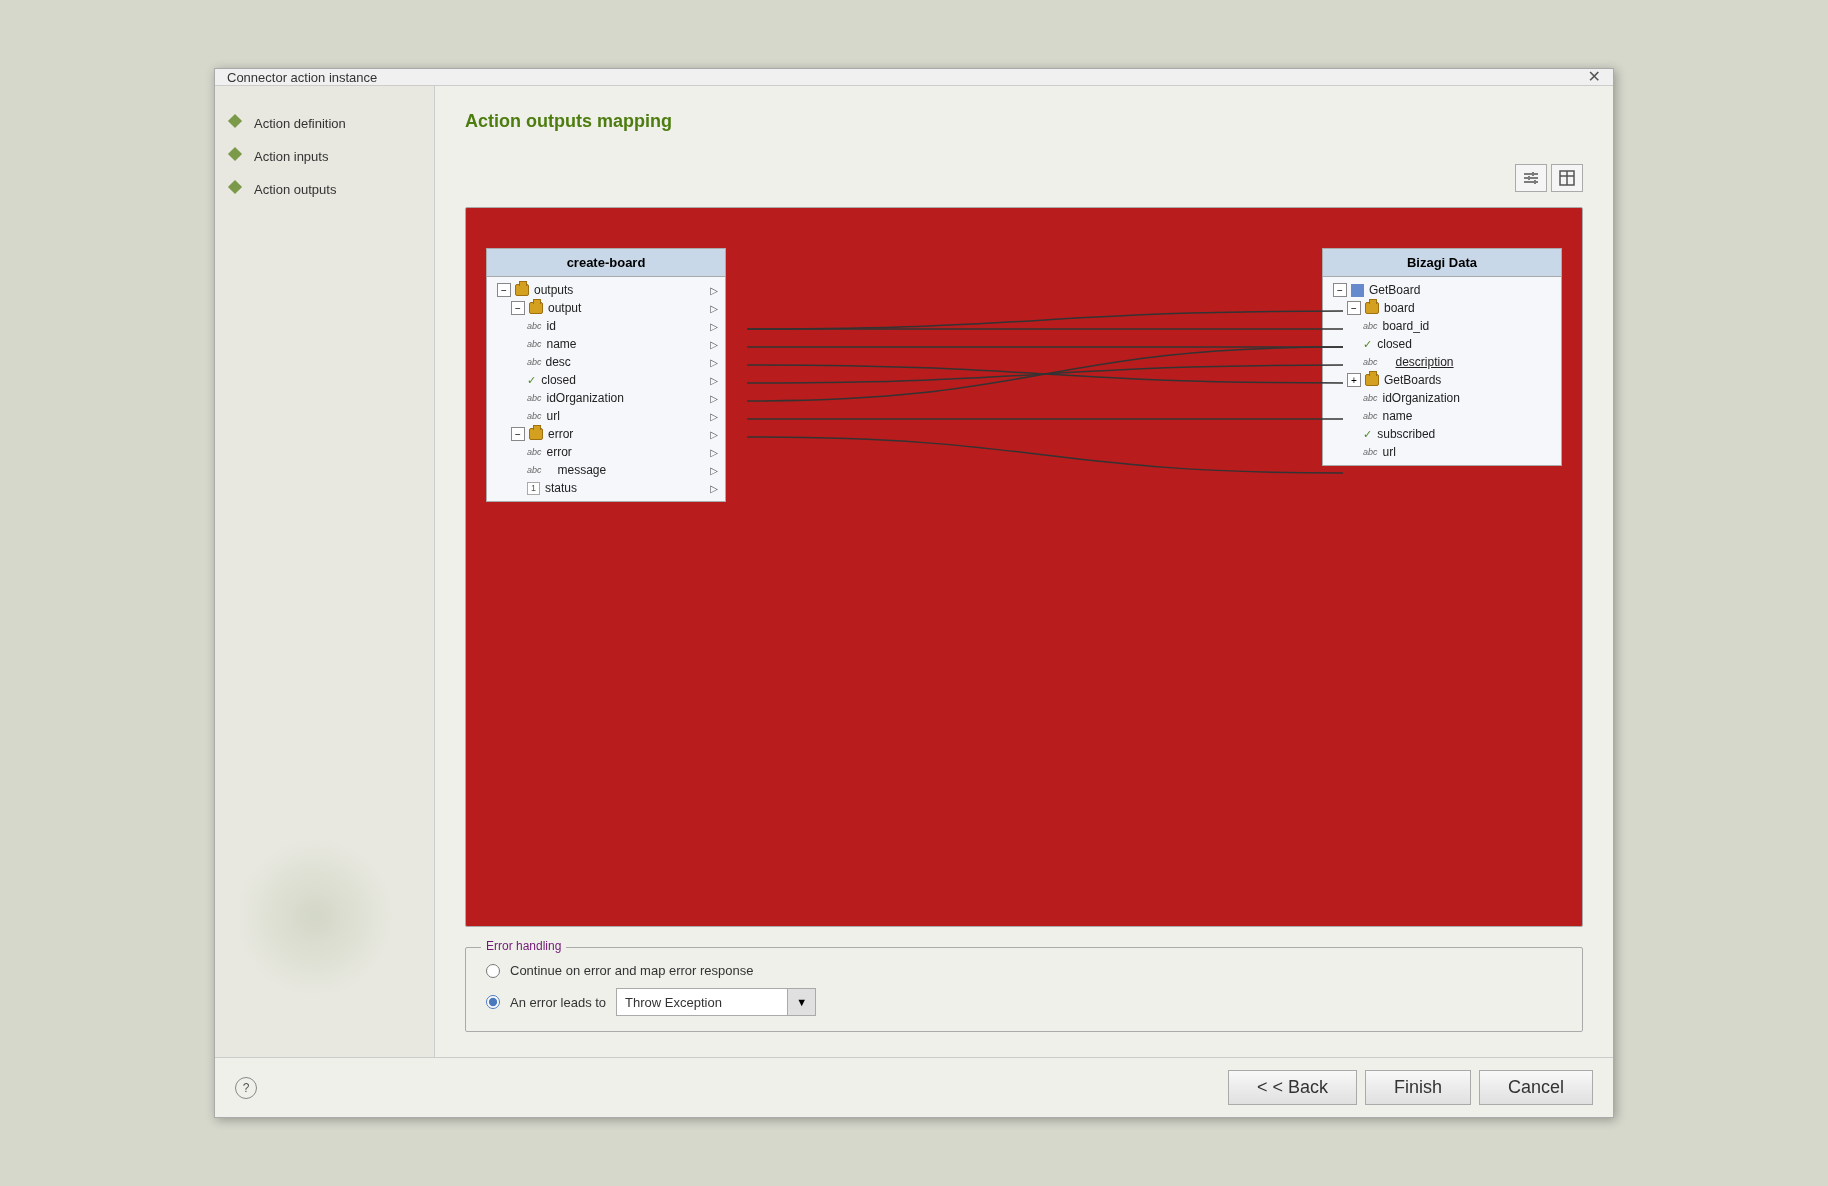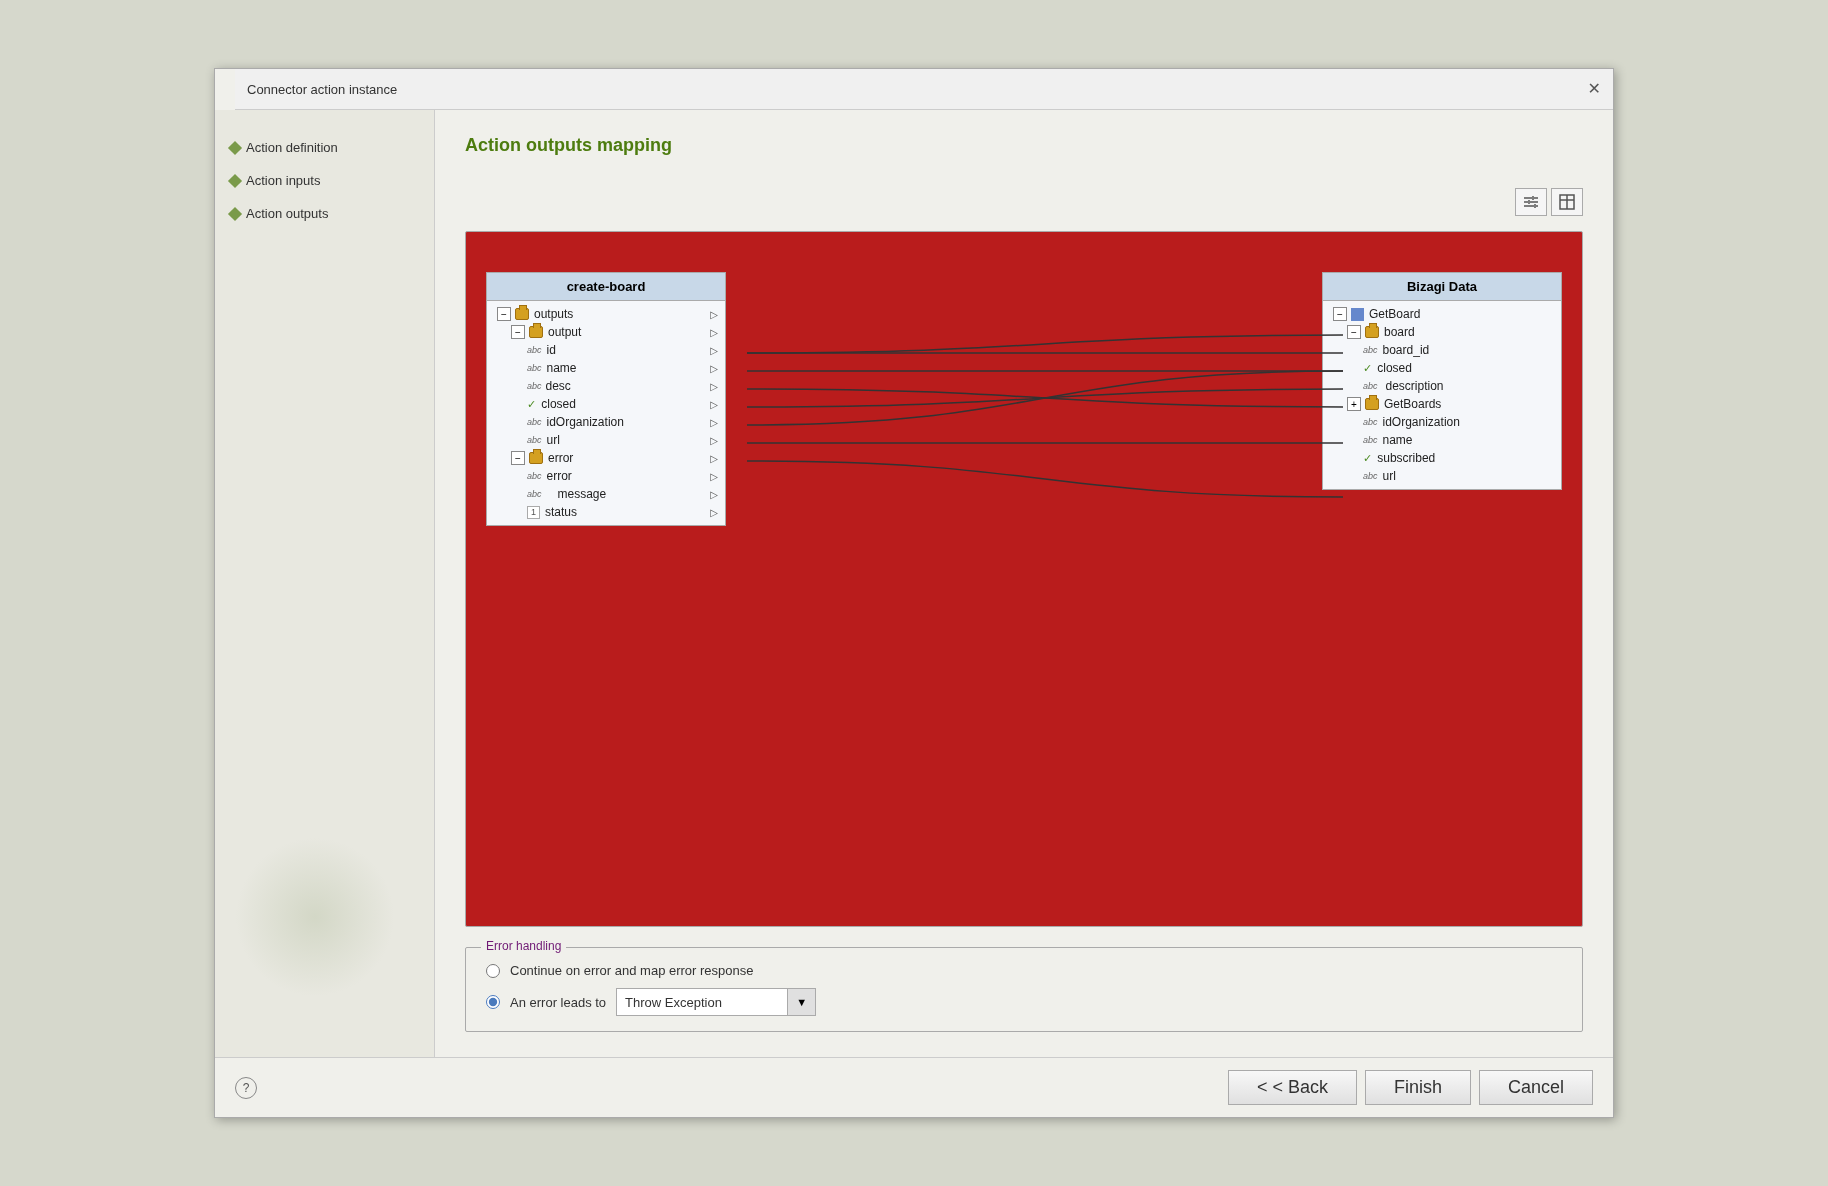--- a/index.html
+++ b/index.html
@@ -18,27 +18,26 @@
       height: 1050px;
       background: #f0f0eb;
       border: 1px solid #aaa;
       box-shadow: 2px 2px 10px rgba(0,0,0,0.3);
       display: flex;
       flex-direction: column;
     }
     .title-bar {
       background: #f0f0f0;
       border-bottom: 1px solid #ccc;
-      padding: 12px 12px;
+      padding: 0 12px;
       display: flex;
       justify-content: space-between;
       align-items: center;
       font-size: 13px;
       color: #333;
-      margin-left: 20px;
     }
     .title-bar-close {
       cursor: pointer;
       font-size: 16px;
       color: #555;
       background: none;
       border: none;
       line-height: 1;
     }
     .dialog-body {
@@ -61,22 +60,21 @@
       position: absolute;
       bottom: 60px;
       left: 20px;
       width: 160px;
       height: 160px;
       background: radial-gradient(ellipse at center, rgba(180,190,160,0.4) 0%, transparent 70%);
       border-radius: 50%;
     }
     .sidebar-item {
       display: flex;
-      align-items: center;
-      gap: 6px;
+      gap: 14px;
       font-size: 13px;
       color: #333;
       cursor: pointer;
     }
     .sidebar-item .diamond {
       width: 10px;
       height: 10px;
       background: #7a9a4a;
       transform: rotate(45deg);
       display: inline-block;
@@ -518,21 +516,21 @@
 
               <div class="tree-row">
                 <span class="indent" style="width:34px"></span>
                 <span class="icon-check">✓</span>
                 <span class="tree-row-label" style="margin-left:3px;">closed</span>
               </div>
 
               <div class="tree-row">
                 <span class="indent" style="width:34px"></span>
                 <span class="icon-abc">abc</span>
-                <span class="tree-row-label" style="margin-left:6px;">description</span>
+                <span class="tree-row-label" style="margin-left:16px;text-decoration:underline;">description</span>
               </div>
 
               <div class="tree-row">
                 <span class="indent" style="width:18px"></span>
                 <span class="tree-icon-expand">+</span>
                 <span class="icon-bag"></span>
                 <span class="tree-row-label" style="margin-left:3px;">GetBoards</span>
               </div>
 
               <div class="tree-row">

